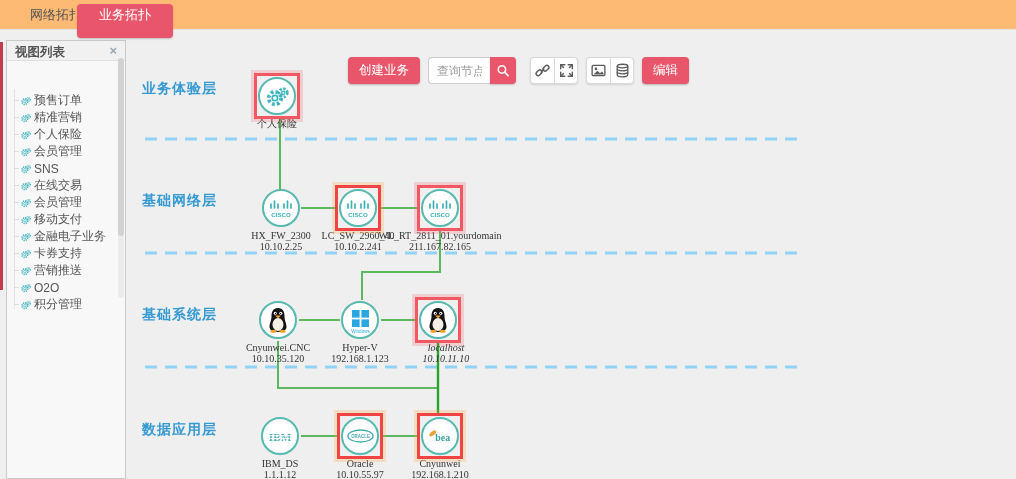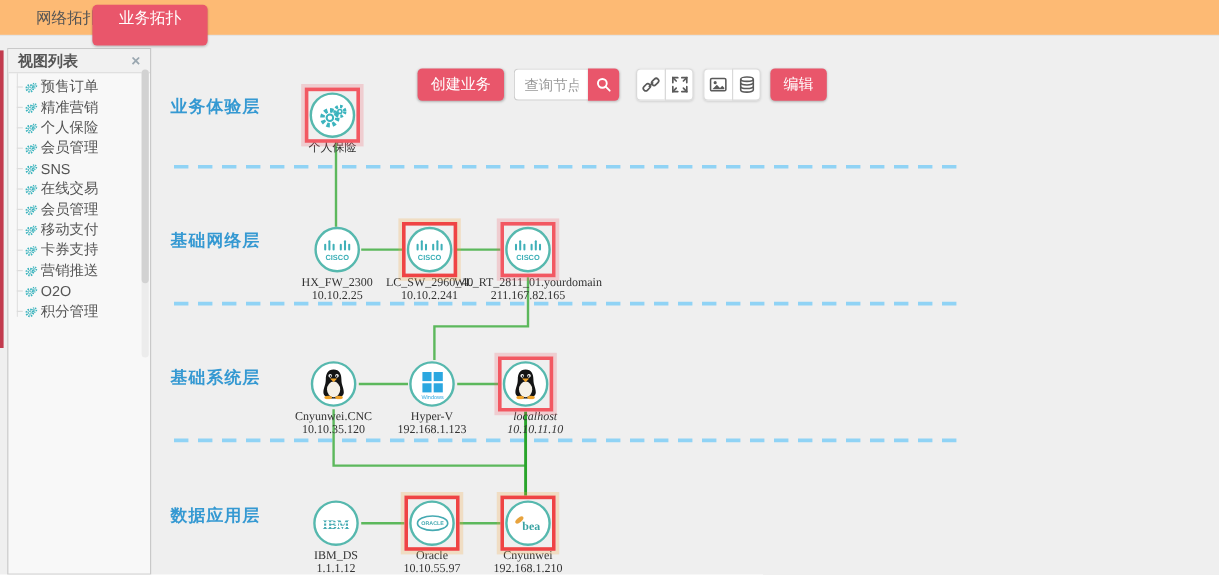--- a/index.html
+++ b/index.html
@@ -36,21 +36,21 @@
   .ic-ibm{width:30px;height:15px;}
   .ic-oracle{width:31px;height:16px;}
   .ic-bea{width:28px;height:18px;}
 
   
   .red-strip{position:absolute;left:0;top:42px;width:3px;height:248px;background:#c23b4e;z-index:7;}
   .sidebar{position:absolute;left:6px;top:40px;width:120px;bottom:0;background:#f8f8f8;border:1px solid #c9c9c9;box-sizing:border-box;z-index:5;}
   .sb-head{height:19px;line-height:19px;padding:0 8px;border-bottom:1px solid #e0e0e0;background:#f1f1f1;}
   .sb-title{font-weight:bold;font-size:12.5px;color:#555;}
   .sb-close{float:right;color:#9aa7b0;font-weight:bold;font-size:13px;cursor:pointer;line-height:19px;}
-  .sb-list{position:relative;padding-top:3px;}
+  .sb-list{position:relative;padding-top:3px;margin-top:28px;}
   .sb-list::before{content:"";position:absolute;left:7px;top:0;bottom:4px;width:1px;background:#e2e2e2;}
   .sb-item{display:flex;align-items:center;height:17px;padding-left:13px;position:relative;cursor:pointer;}
   .sb-item::before{content:"";position:absolute;left:7px;top:8px;width:5px;height:1px;background:#dcdcdc;}
   .sb-ic{width:12px;height:12px;margin-right:2px;display:flex;}
   .sb-ic svg{width:12px;height:12px;}
   .sb-label{font-size:12px;color:#555;white-space:nowrap;}
   .sb-scrollbar{position:absolute;right:1px;top:17px;width:6px;height:240px;background:#ececec;border-radius:3px;}
   .sb-thumb{width:6px;height:178px;background:#d2d2d2;border-radius:3px;}
 
   
@@ -396,20 +396,33 @@
             <svg class="ic-gears" viewBox="0 0 26 26">
               <g fill="none" stroke="#3cb4be">
                 <circle cx="10.5" cy="14.5" r="6" stroke-width="3.6" stroke-dasharray="2.6 2.1"></circle>
                 <circle cx="10.5" cy="14.5" r="2.6" stroke-width="1.6"></circle>
                 <circle cx="18.5" cy="9.5" r="4" stroke-width="2.6" stroke-dasharray="2 1.7"></circle>
                 <circle cx="18.5" cy="9.5" r="1.6" stroke-width="1.3"></circle>
               </g>
             </svg>
           </span>
           <span class="sb-label">移动支付</span>
+        </div>
+        <div class="sb-item">
+          <span class="sb-ic">
+            <svg class="ic-gears" viewBox="0 0 26 26">
+              <g fill="none" stroke="#3cb4be">
+                <circle cx="10.5" cy="14.5" r="6" stroke-width="3.6" stroke-dasharray="2.6 2.1"></circle>
+                <circle cx="10.5" cy="14.5" r="2.6" stroke-width="1.6"></circle>
+                <circle cx="18.5" cy="9.5" r="4" stroke-width="2.6" stroke-dasharray="2 1.7"></circle>
+                <circle cx="18.5" cy="9.5" r="1.6" stroke-width="1.3"></circle>
+              </g>
+            </svg>
+          </span>
+          <span class="sb-label">金融电子业务</span>
         </div>
         <div class="sb-item">
           <span class="sb-ic">
             <svg class="ic-gears" viewBox="0 0 26 26">
               <g fill="none" stroke="#3cb4be">
                 <circle cx="10.5" cy="14.5" r="6" stroke-width="3.6" stroke-dasharray="2.6 2.1"></circle>
                 <circle cx="10.5" cy="14.5" r="2.6" stroke-width="1.6"></circle>
                 <circle cx="18.5" cy="9.5" r="4" stroke-width="2.6" stroke-dasharray="2 1.7"></circle>
                 <circle cx="18.5" cy="9.5" r="1.6" stroke-width="1.3"></circle>
               </g>

